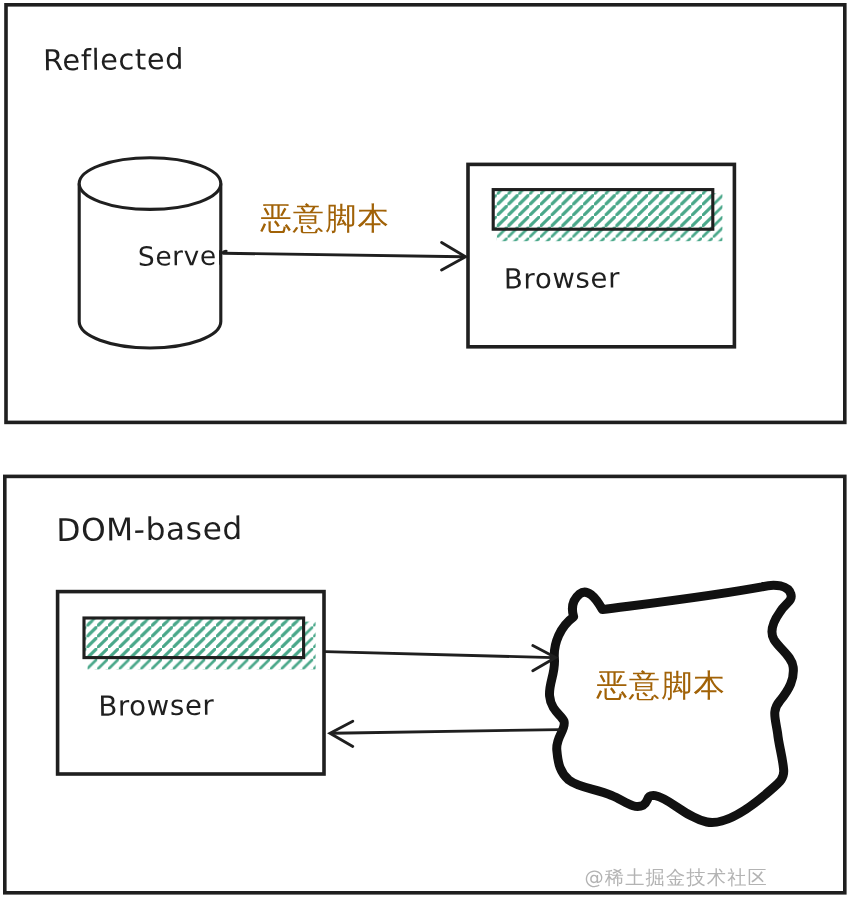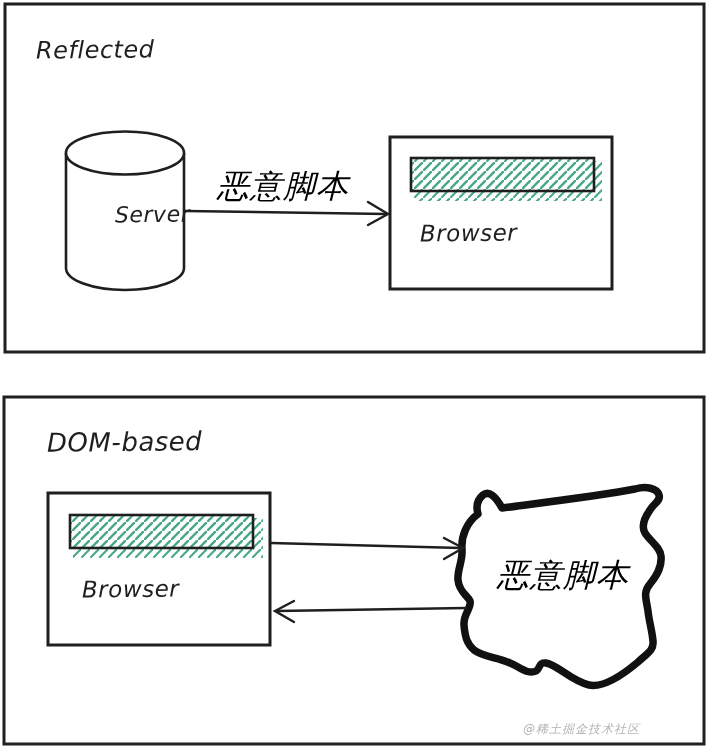--- a/index.html
+++ b/index.html
@@ -2,36 +2,36 @@
 <html><head>
 <meta charset="utf-8">
 <style>
   html, body {
     margin: 0; padding: 0;
     width: 708px; height: 752px;
     background: #ffffff;
     overflow: hidden;
     font-family: "DejaVu Sans", sans-serif;
   }
-  .stage { position: relative; width: 648px; height: 752px; font-style: italic; }
+  .stage { position: relative; width: 648px; height: 752px; }
   .shapes { position: absolute; left: 0; top: 0; }
   .label {
     position: absolute;
     color: #1f1f1f;
     white-space: nowrap;
     line-height: 1.1;
     letter-spacing: 0.5px;
   }
   .hand { font-weight: 500; transform: rotate(-0.6deg); }
   .title-lbl { font-size: 24px; }
   .title-lbl2 { font-size: 26px; }
   .node-lbl { font-size: 23px; }
   .server-lbl { font-size: 22px; }
-  .cjk-lbl { font-size: 32px; color: #000000; letter-spacing: 1px; }
-  .watermark-lbl { font-size: 12px; color: #b3b3b3; letter-spacing: 1px; }
+  .cjk-lbl { font-size: 26px; color: #a16207; letter-spacing: 1px; }
+  .watermark-lbl { font-size: 16px; color: #b3b3b3; letter-spacing: 1px; }
 </style>
 </head>
 <body>
 
 <div class="stage">
 
   <svg class="shapes" width="708" height="752" viewBox="0 0 708 752">
     <defs>
       <pattern id="hatch" width="9" height="9" patternUnits="userSpaceOnUse">
         <path d="M-2,11 L11,-2" stroke="#4aa88a" stroke-width="2.2" fill="none"></path>

